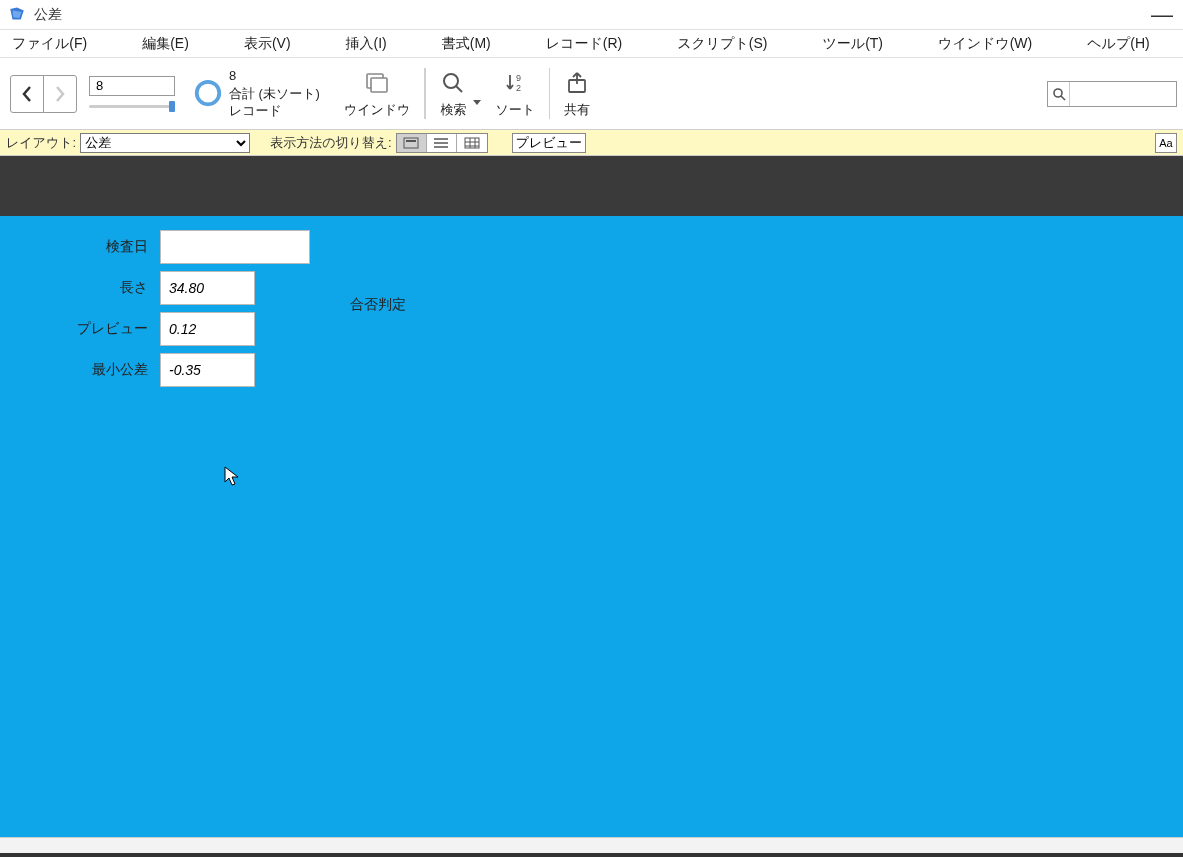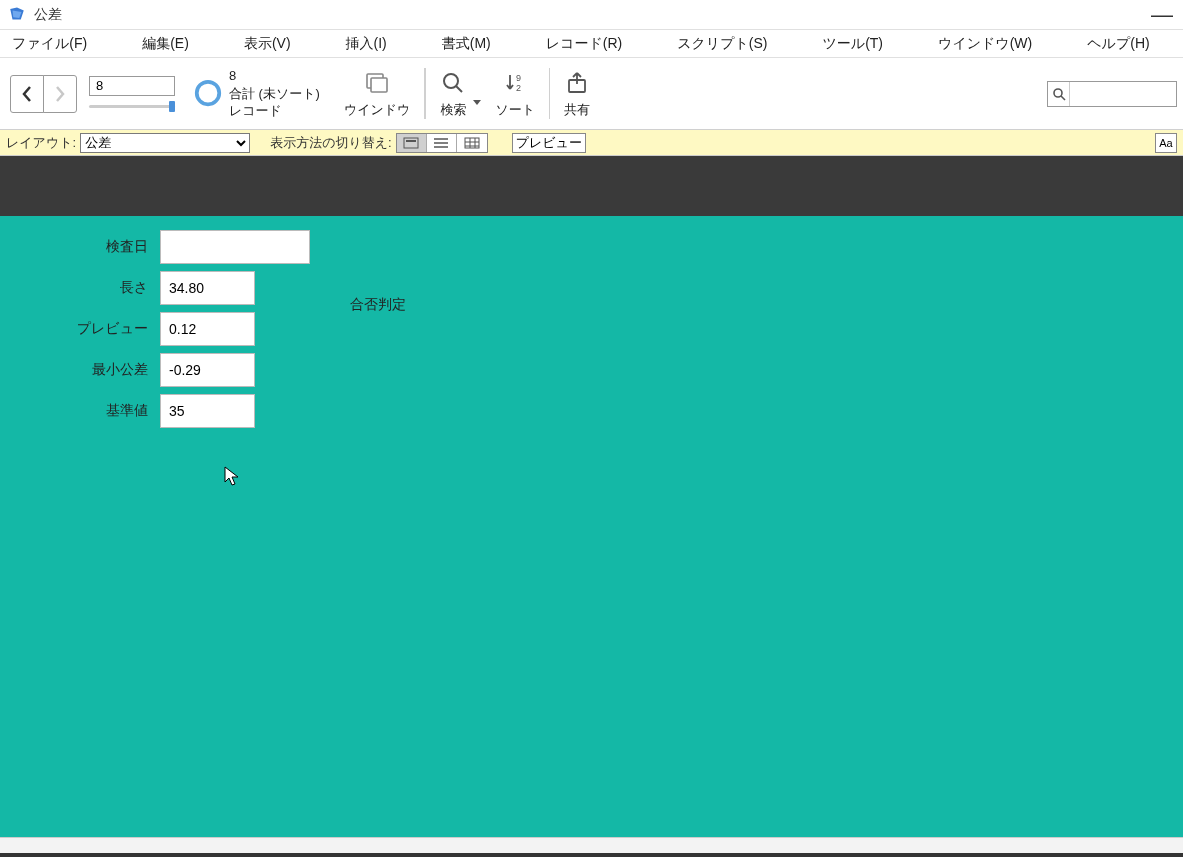--- a/index.html
+++ b/index.html
@@ -59,24 +59,24 @@
     .layoutbar .viewsw .vbtn { width: 30px; display: flex; align-items: center; justify-content: center; background: #fff; cursor: pointer; border-right: 1px solid #aaa; }
     .layoutbar .viewsw .vbtn:last-child { border-right: none; }
     .layoutbar .viewsw .vbtn.active { background: #d0d0d0; }
     .layoutbar .preview-btn { margin-left: 24px; height: 20px; border: 1px solid #888; background: #fff; padding: 0 3px; font-size: 13px; cursor: pointer; }
     .layoutbar .aa-btn { margin-left: auto; width: 22px; height: 20px; border: 1px solid #888; background: #fff; display: flex; align-items: center; justify-content: center; font-size: 11px; cursor: pointer; }
 
     
     .darkband { height: 60px; background: #3a3a3a; }
 
     
-    .formarea { background: #14b8a6; height: calc(857px - 30px - 28px - 72px - 26px - 60px - 20px); padding-top: 14px; position: relative; }
+    .formarea { background: #0ea5e9; height: calc(857px - 30px - 28px - 72px - 26px - 60px - 20px); padding-top: 14px; position: relative; }
     .form-row { display: flex; align-items: center; margin-bottom: 7px; }
     .form-row .flabel { width: 160px; text-align: right; font-size: 14px; color: #222; padding-right: 12px; }
-    .form-row .finput { border: 1px solid #bbb; background: #fff; height: 24px; font-size: 14px; padding: 16px 8px; display: flex; align-items: center; }
+    .form-row .finput { border: 1px solid #bbb; background: #fff; height: 24px; font-size: 14px; padding: 16px 8px; display: flex; align-items: center; font-style: italic; }
     .w150 { width: 150px; }
     .w95 { width: 95px; }
     .w310 { width: 310px; }
 
     .judgerow { position: absolute; top: 80px; left: 350px; display: flex; align-items: center; flex-direction: column; }
     .judgerow .flabel { font-size: 14px; color: #222; margin-right: 14px; }
     .judgerow .finput { border: 1px solid #bbb; background: #fff; height: 26px; font-size: 14px; padding: 0 10px; display: flex; align-items: center; width: 310px; }
 
     
     .statusbar { position: absolute; bottom: 0; left: 0; right: 0; height: 20px; background: #f3f3f3; border-top: 1px solid #ccc; }
@@ -249,25 +249,21 @@
   <div class="form-row">
     <div class="flabel">長さ</div>
     <div class="finput w95">34.80</div>
   </div>
   <div class="form-row">
     <div class="flabel">プレビュー</div>
     <div class="finput w95">0.12</div>
   </div>
   <div class="form-row">
     <div class="flabel">最小公差</div>
-    <div class="finput w95">-0.29</div>
-  </div>
-  <div class="form-row">
-    <div class="flabel">基準値</div>
-    <div class="finput w95">35</div>
+    <div class="finput w95">-0.35</div>
   </div>
 
   <div class="judgerow">
     <div class="flabel">合否判定</div>
   </div>
 
   <div class="cursor">
     <svg viewBox="0 0 16 22">
         <path d="M1 1 L1 16 L5 12 L8 19 L11 18 L8 11 L14 11 Z" fill="#fff" stroke="#000" stroke-width="1"></path>
       </svg>

